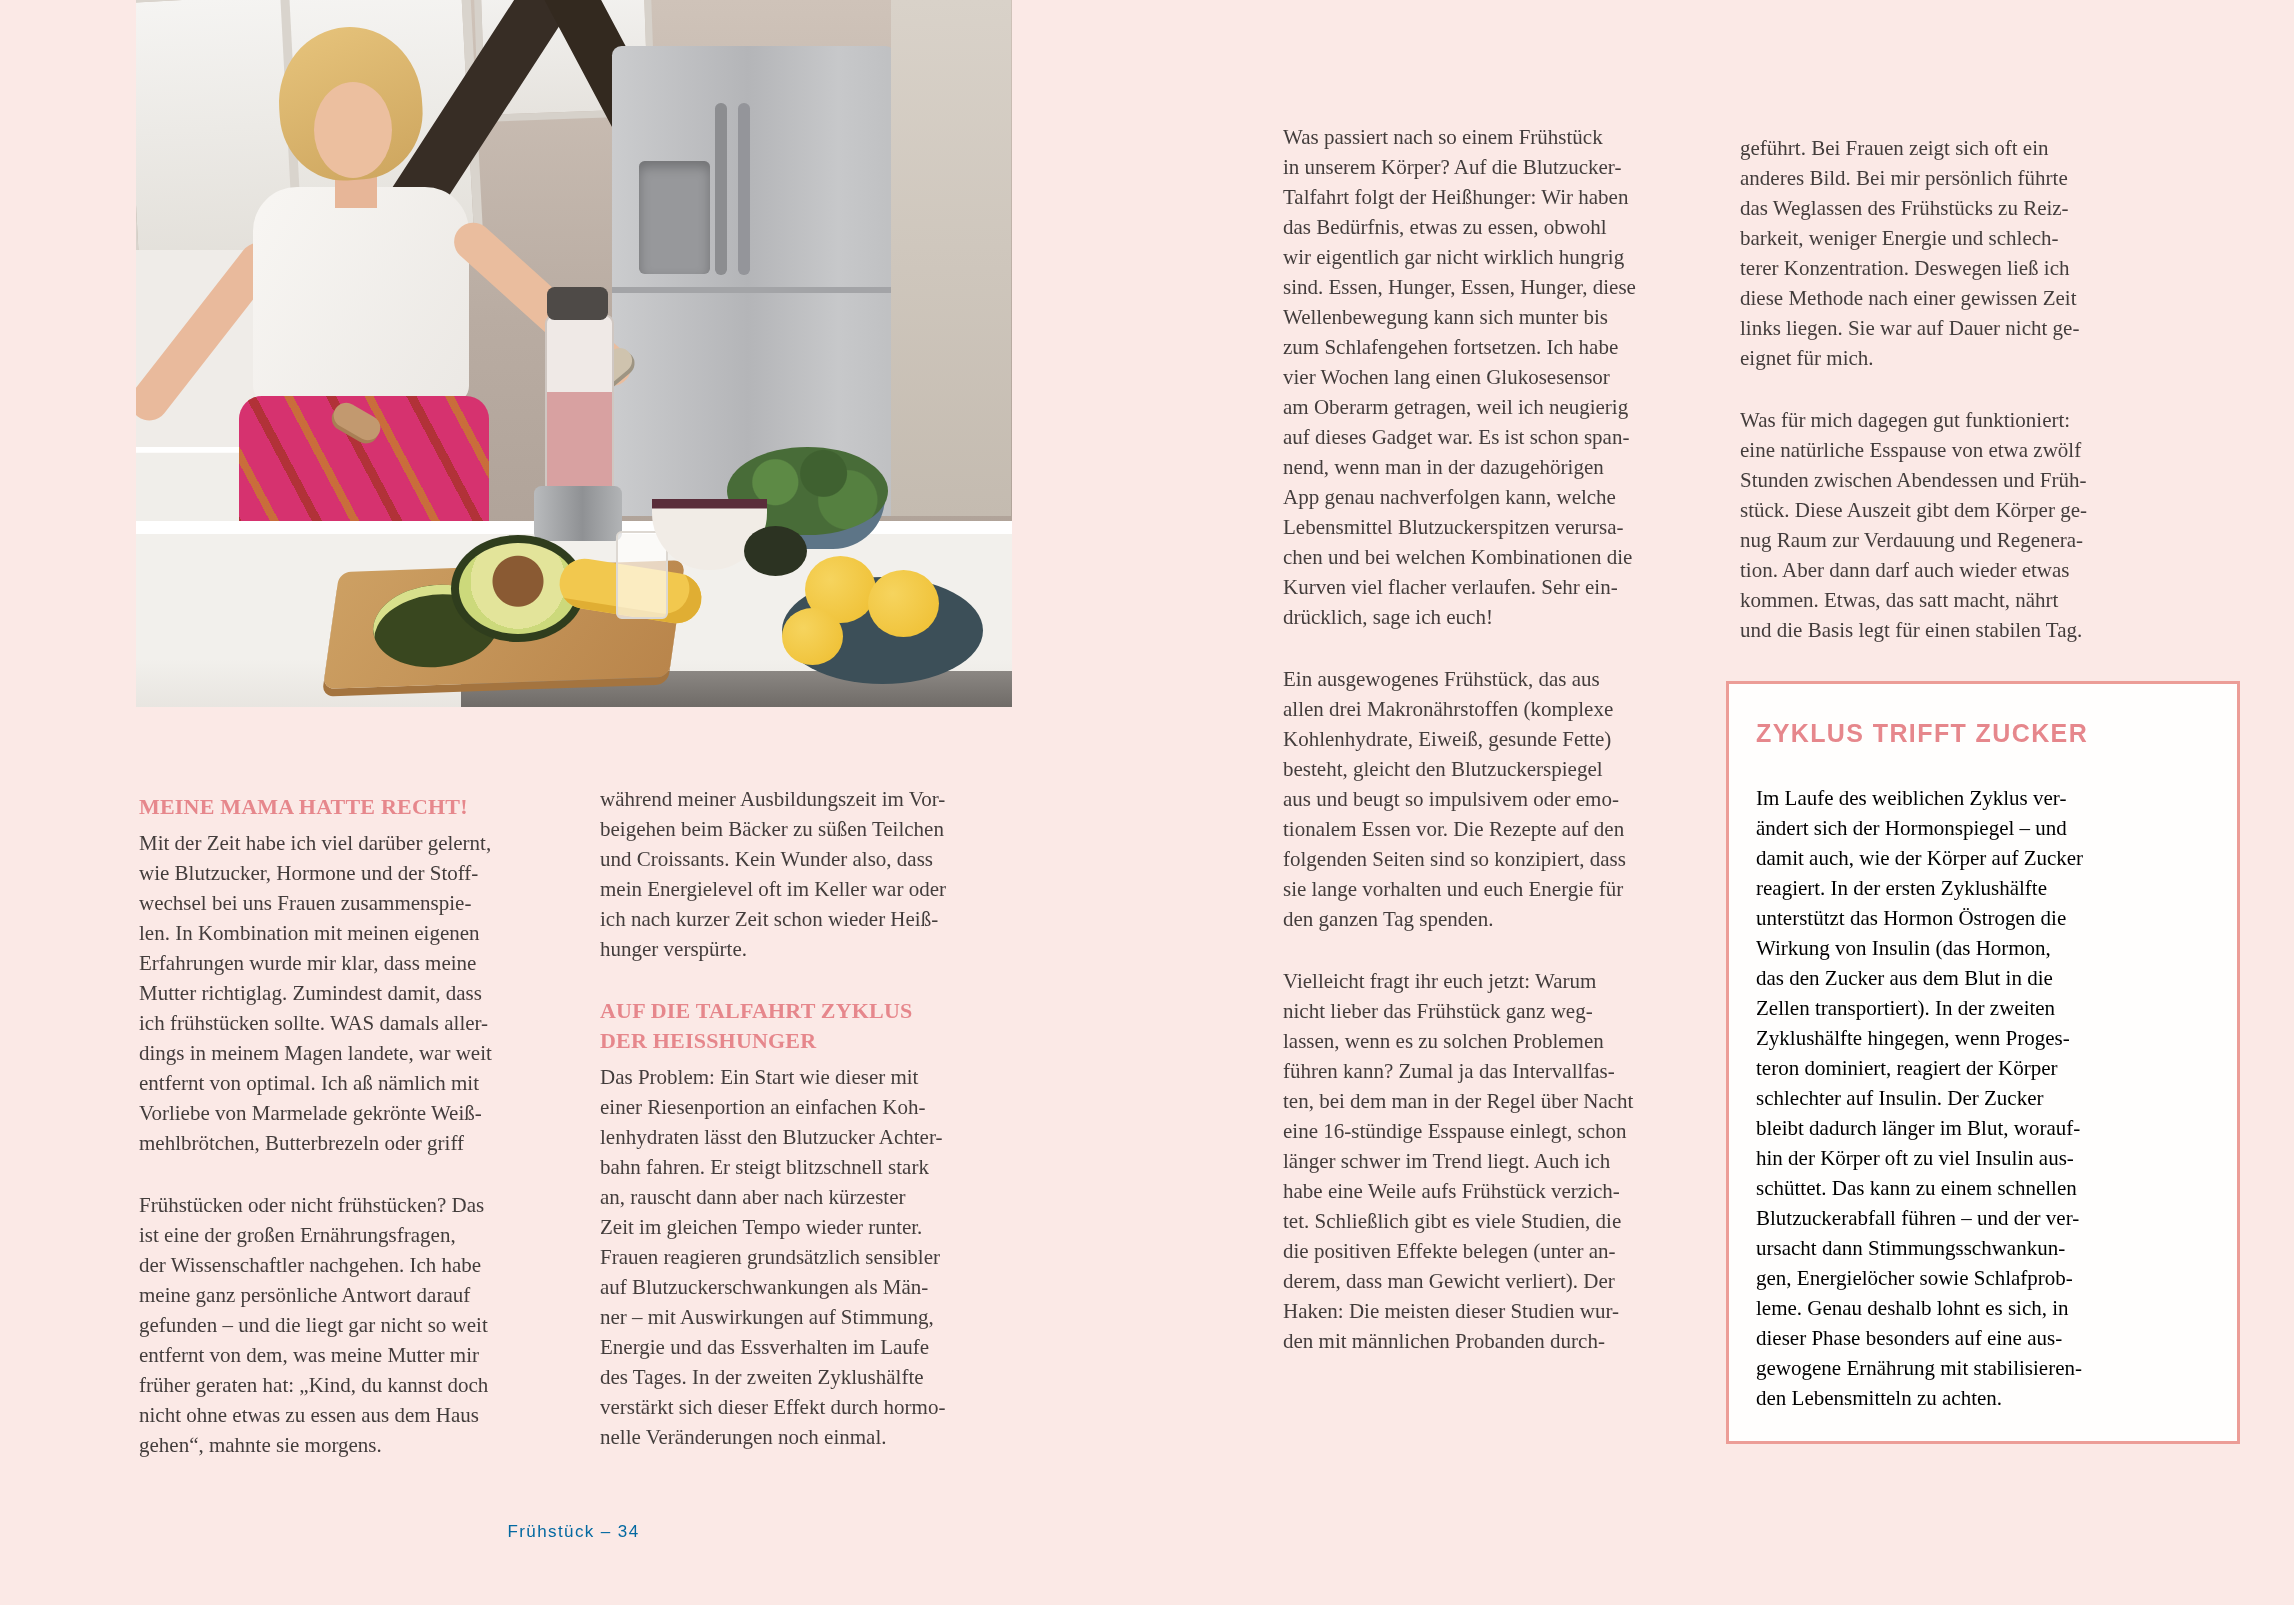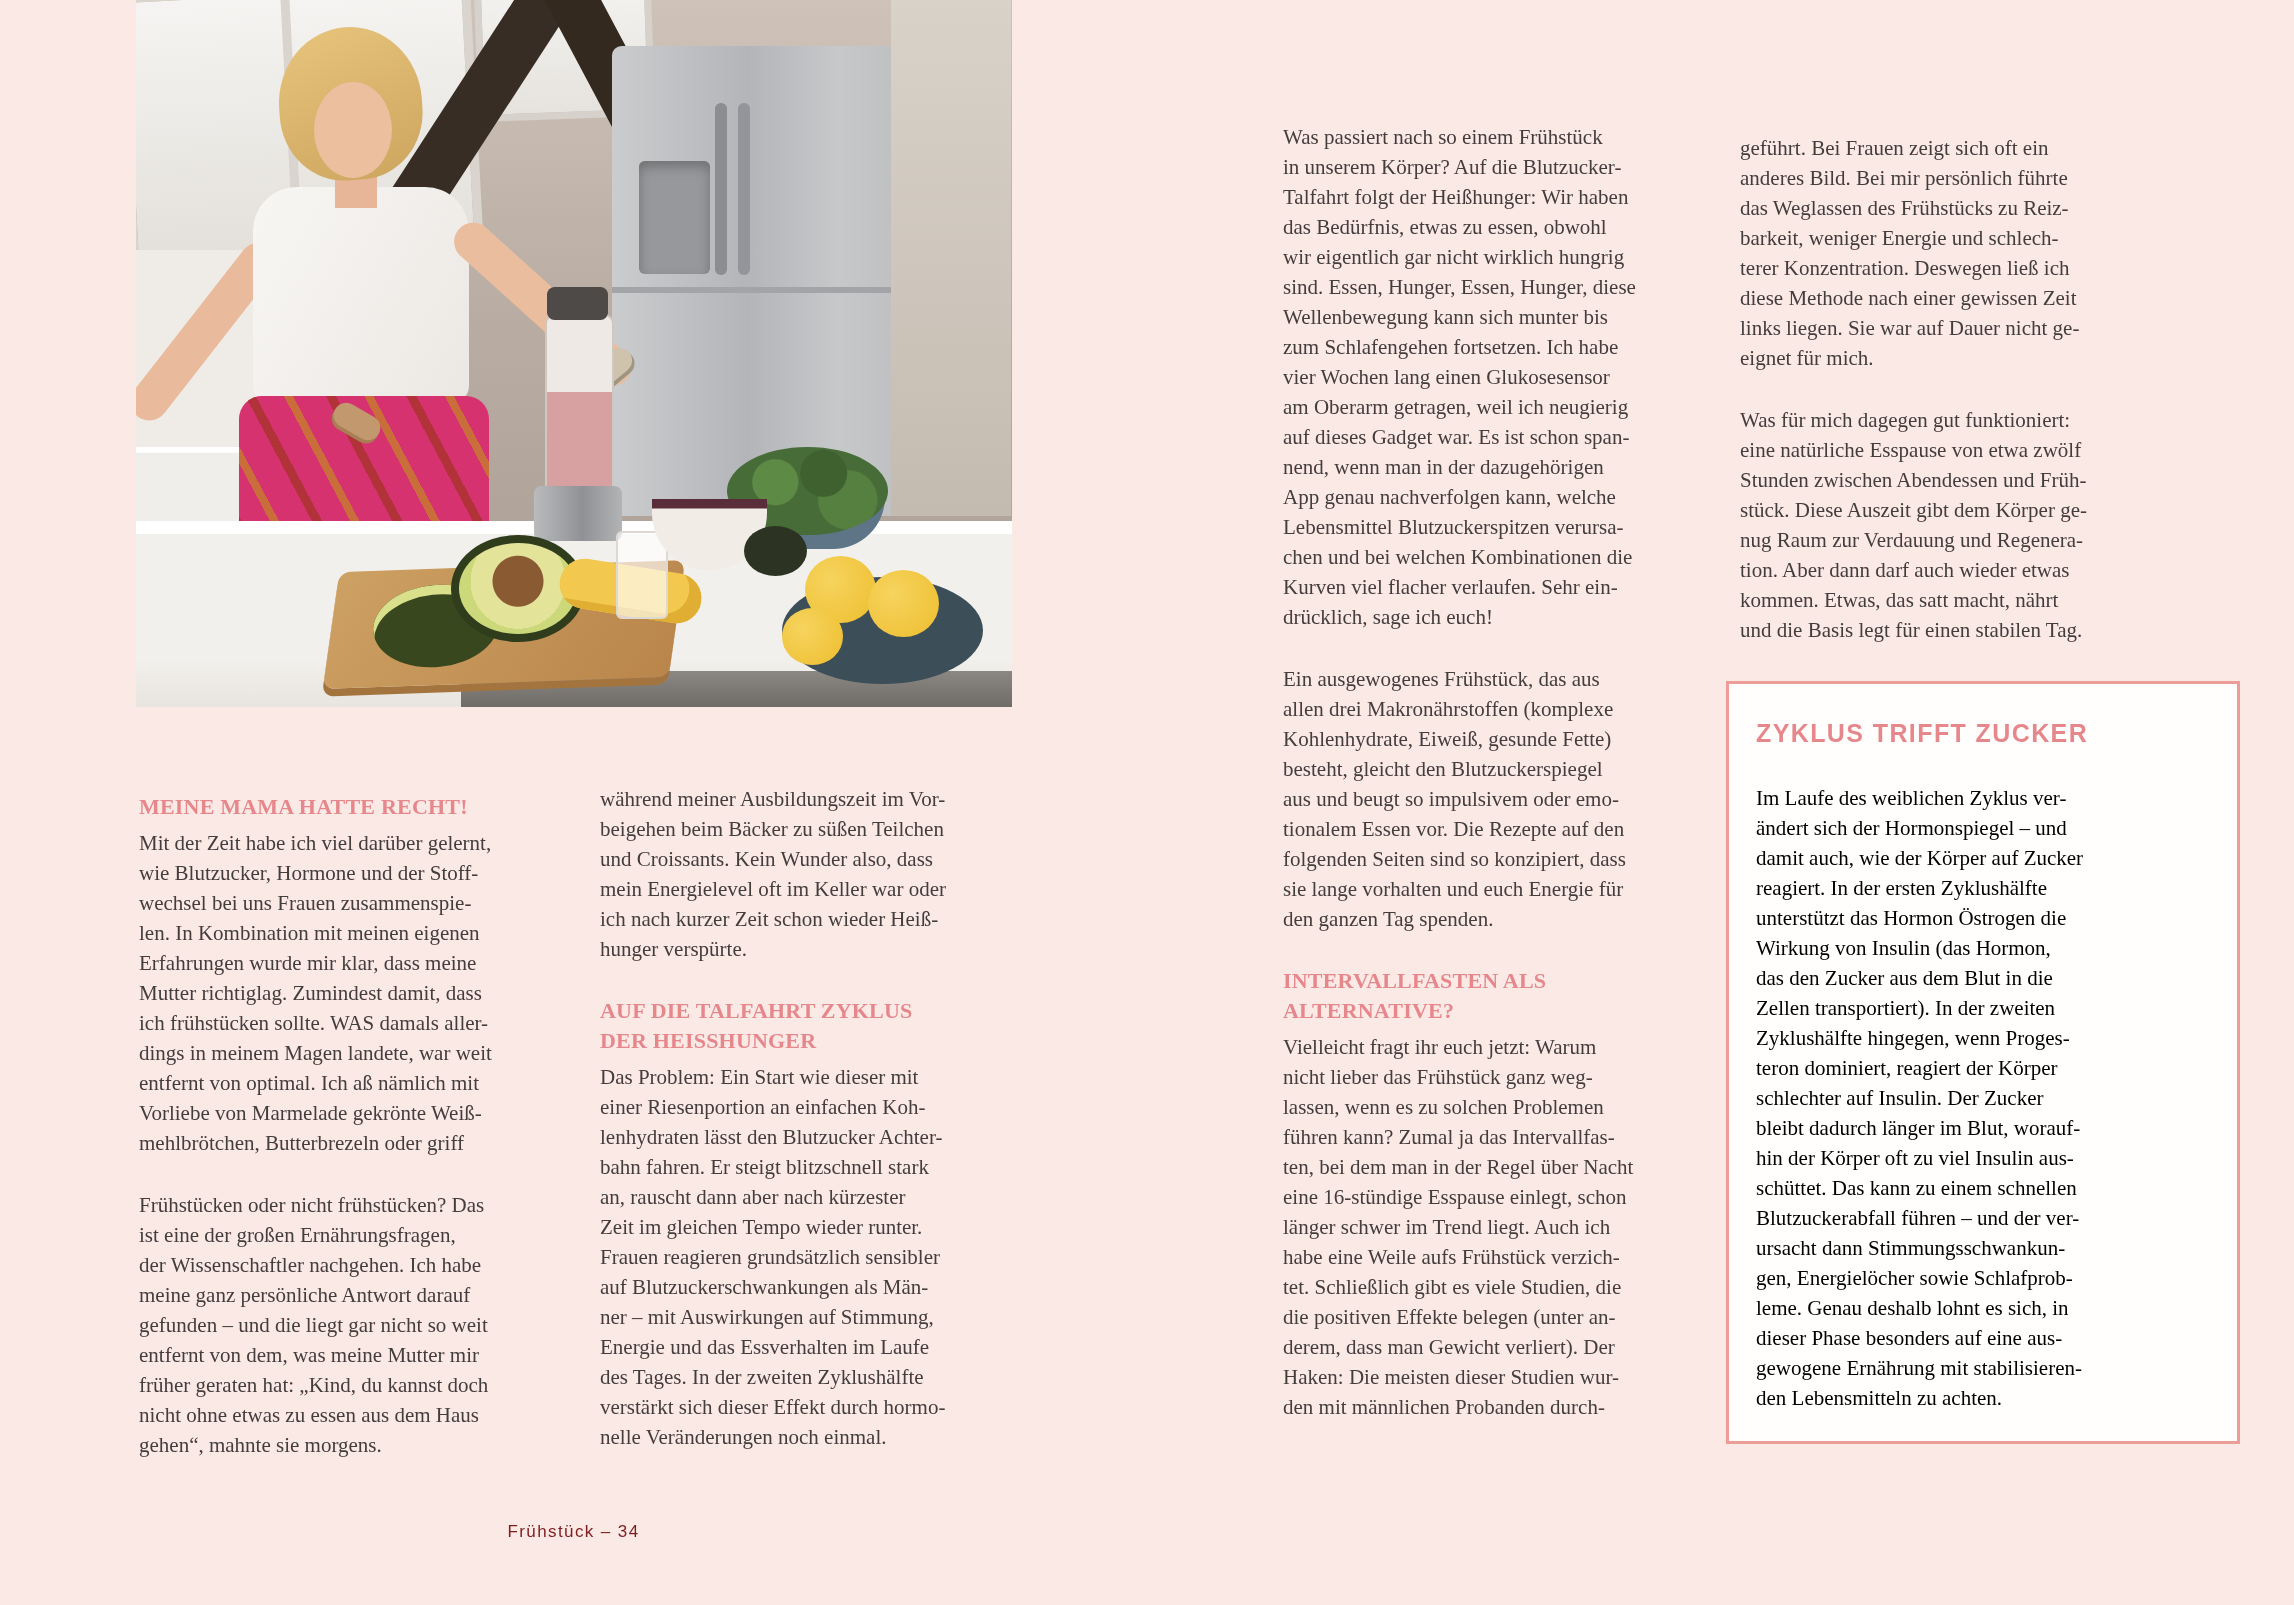--- a/index.html
+++ b/index.html
@@ -23,21 +23,21 @@
             box-sizing:border-box;background:#fffefd;border:3.8px solid #ec9d97;
             padding:34px 27px 0 27px;}
   .info-box .title{font-family:"Liberation Sans", sans-serif;font-weight:bold;
                    font-size:25px;line-height:31px;letter-spacing:1.4px;
                    color:#e6878c;margin:0 0 34px 0;}
   .info-box .box-text{color:#000000;font-size:21px;line-height:30px;white-space:pre-line;}
 
   
   .footer{position:absolute;top:1522px;width:1147px;text-align:center;
           font-family:"Liberation Sans", sans-serif;font-size:17px;
-          letter-spacing:1.4px;color:#7f1d1d;}
+          letter-spacing:1.4px;color:#0369a1;}
   .footer.fL{left:0;}
   .footer.fR{left:1147px;}
 
   
   .photo{position:absolute;left:136px;top:0;width:876px;height:707px;overflow:hidden;
          background:linear-gradient(180deg,#cfc3b9 0%,#b9aca2 45%,#a99c92 100%);}
   .photo *{position:absolute;}
   .win1{left:-13.4px;top:-15.3px;width:336px;height:260px;
         background:linear-gradient(180deg,#f5f4f2,#e3e0da);
         border:9.6px solid #d9d4cd;transform:rotate(-3deg);}
@@ -234,22 +234,20 @@
 drücklich, sage ich euch!</div>
       <div class="para">Ein ausgewogenes Frühstück, das aus
 allen drei Makronährstoffen (komplexe
 Kohlenhydrate, Eiweiß, gesunde Fette)
 besteht, gleicht den Blutzuckerspiegel
 aus und beugt so impulsivem oder emo-
 tionalem Essen vor. Die Rezepte auf den
 folgenden Seiten sind so konzipiert, dass
 sie lange vorhalten und euch Energie für
 den ganzen Tag spenden.</div>
-      <div class="heading">INTERVALLFASTEN ALS
-ALTERNATIVE?</div>
       <div class="para">Vielleicht fragt ihr euch jetzt: Warum
 nicht lieber das Frühstück ganz weg-
 lassen, wenn es zu solchen Problemen
 führen kann? Zumal ja das Intervallfas-
 ten, bei dem man in der Regel über Nacht
 eine 16-stündige Esspause einlegt, schon
 länger schwer im Trend liegt. Auch ich
 habe eine Weile aufs Frühstück verzich-
 tet. Schließlich gibt es viele Studien, die
 die positiven Effekte belegen (unter an-

